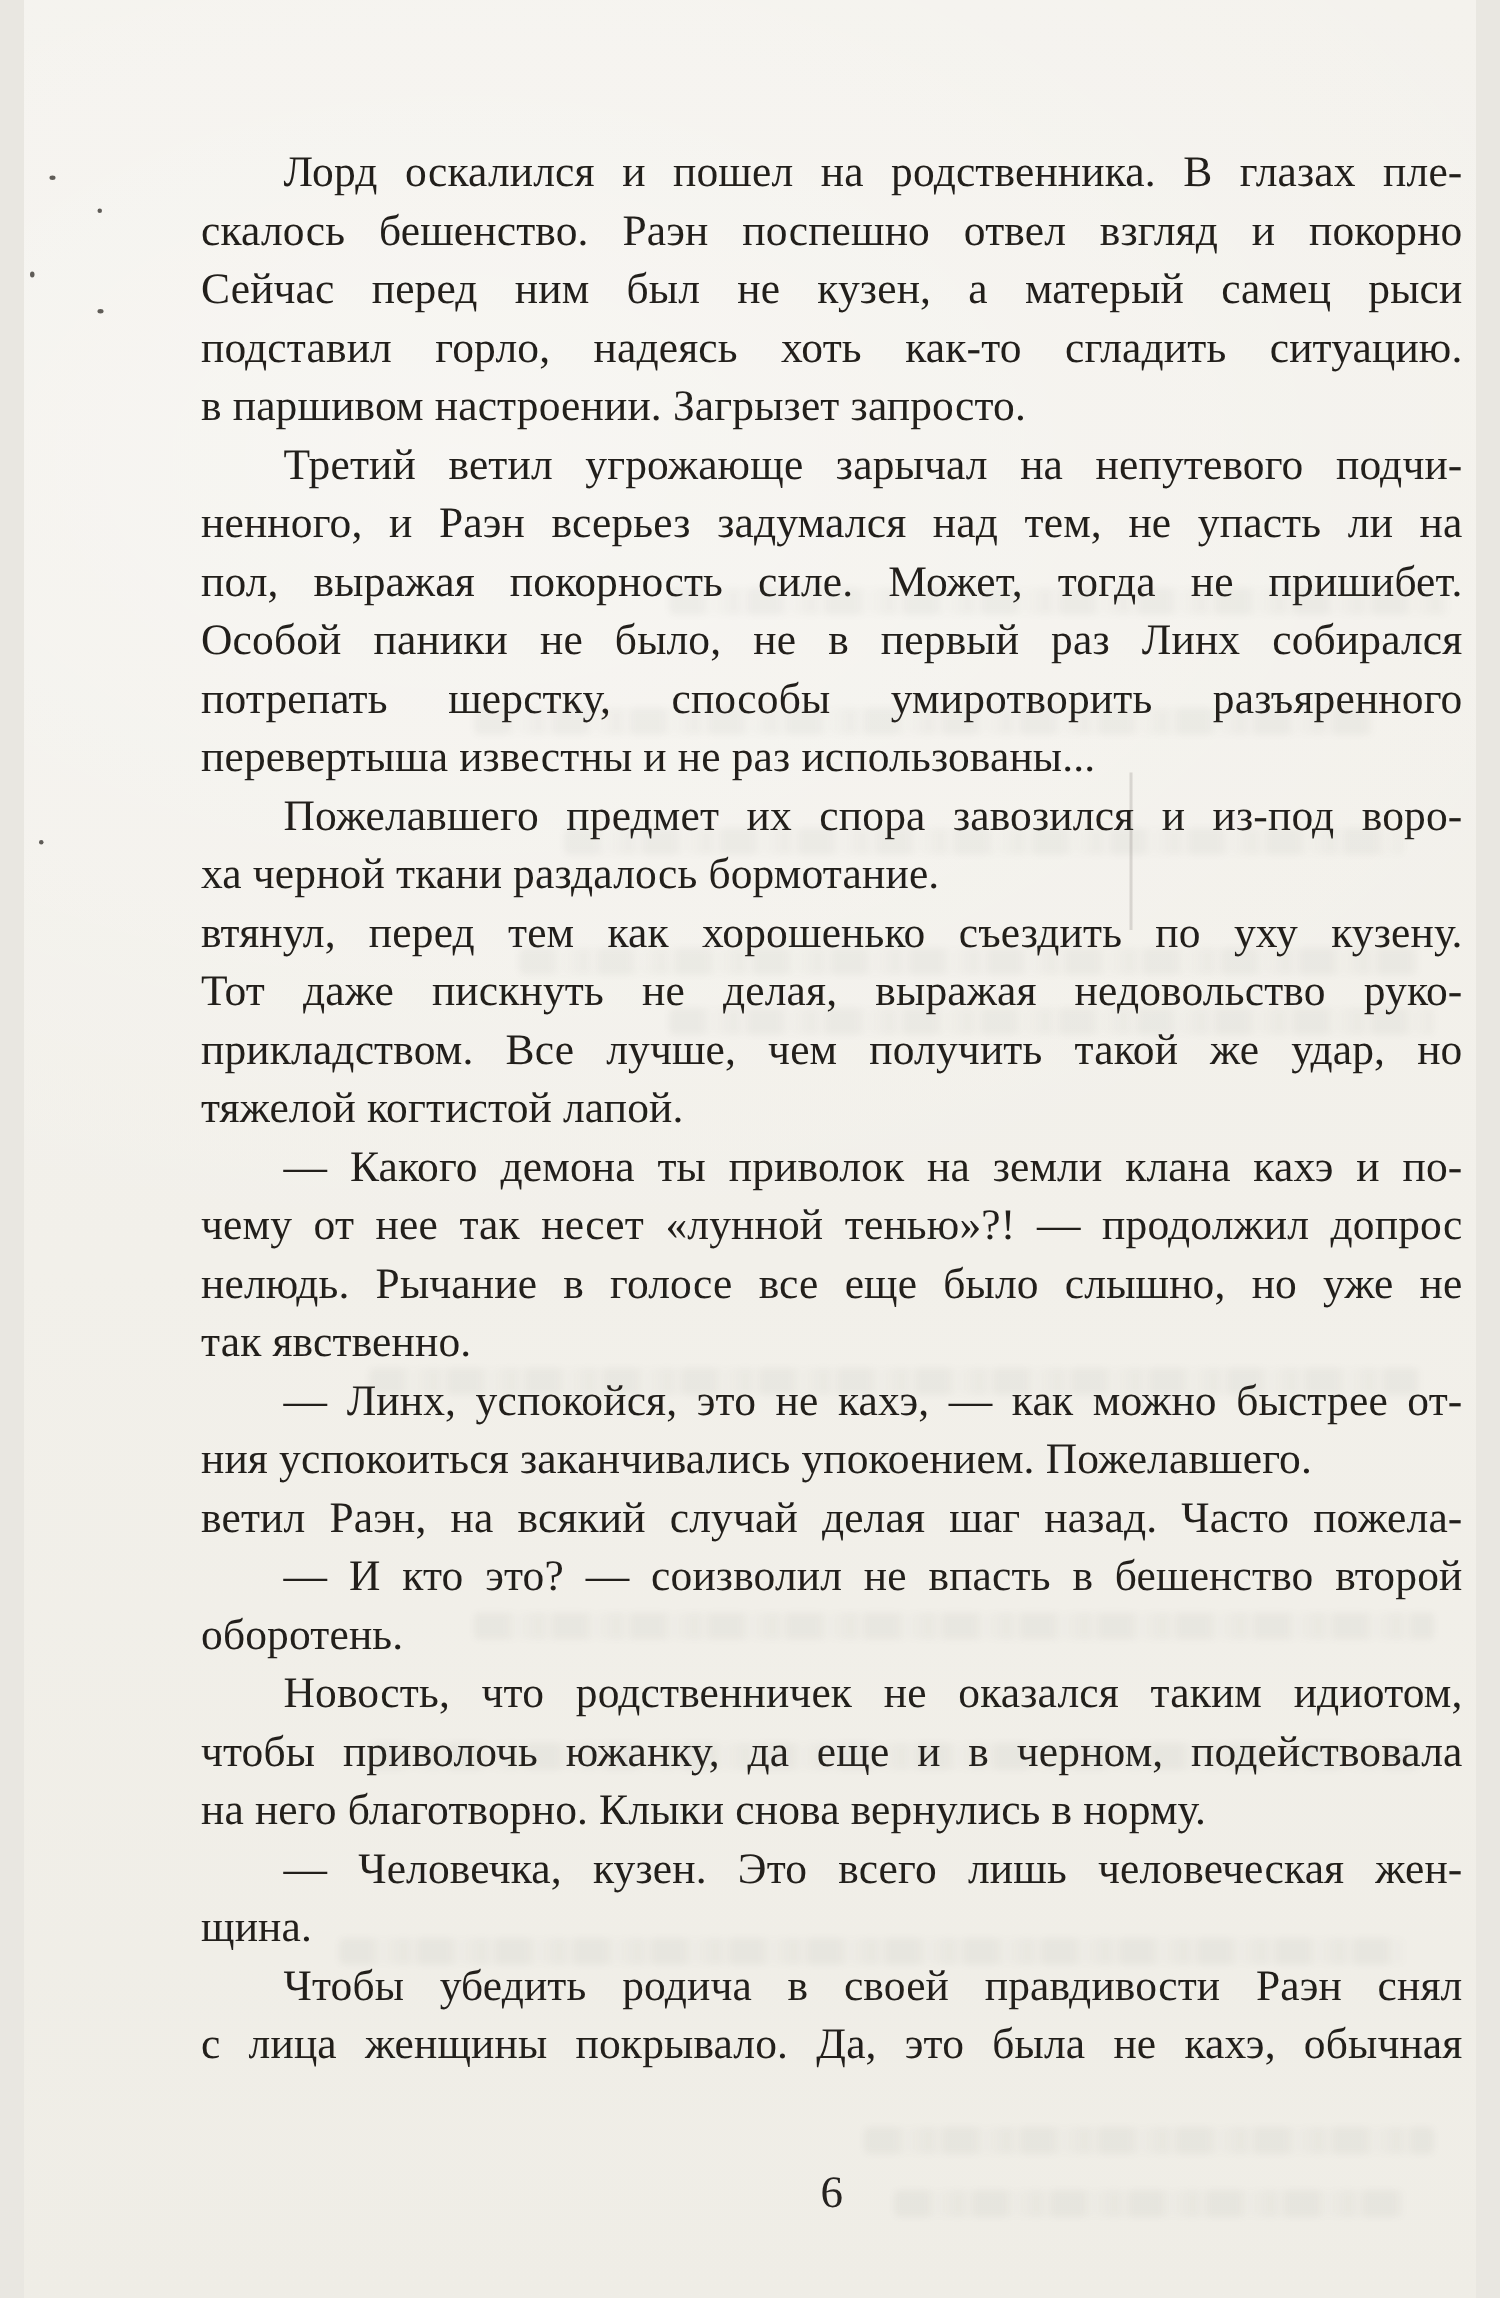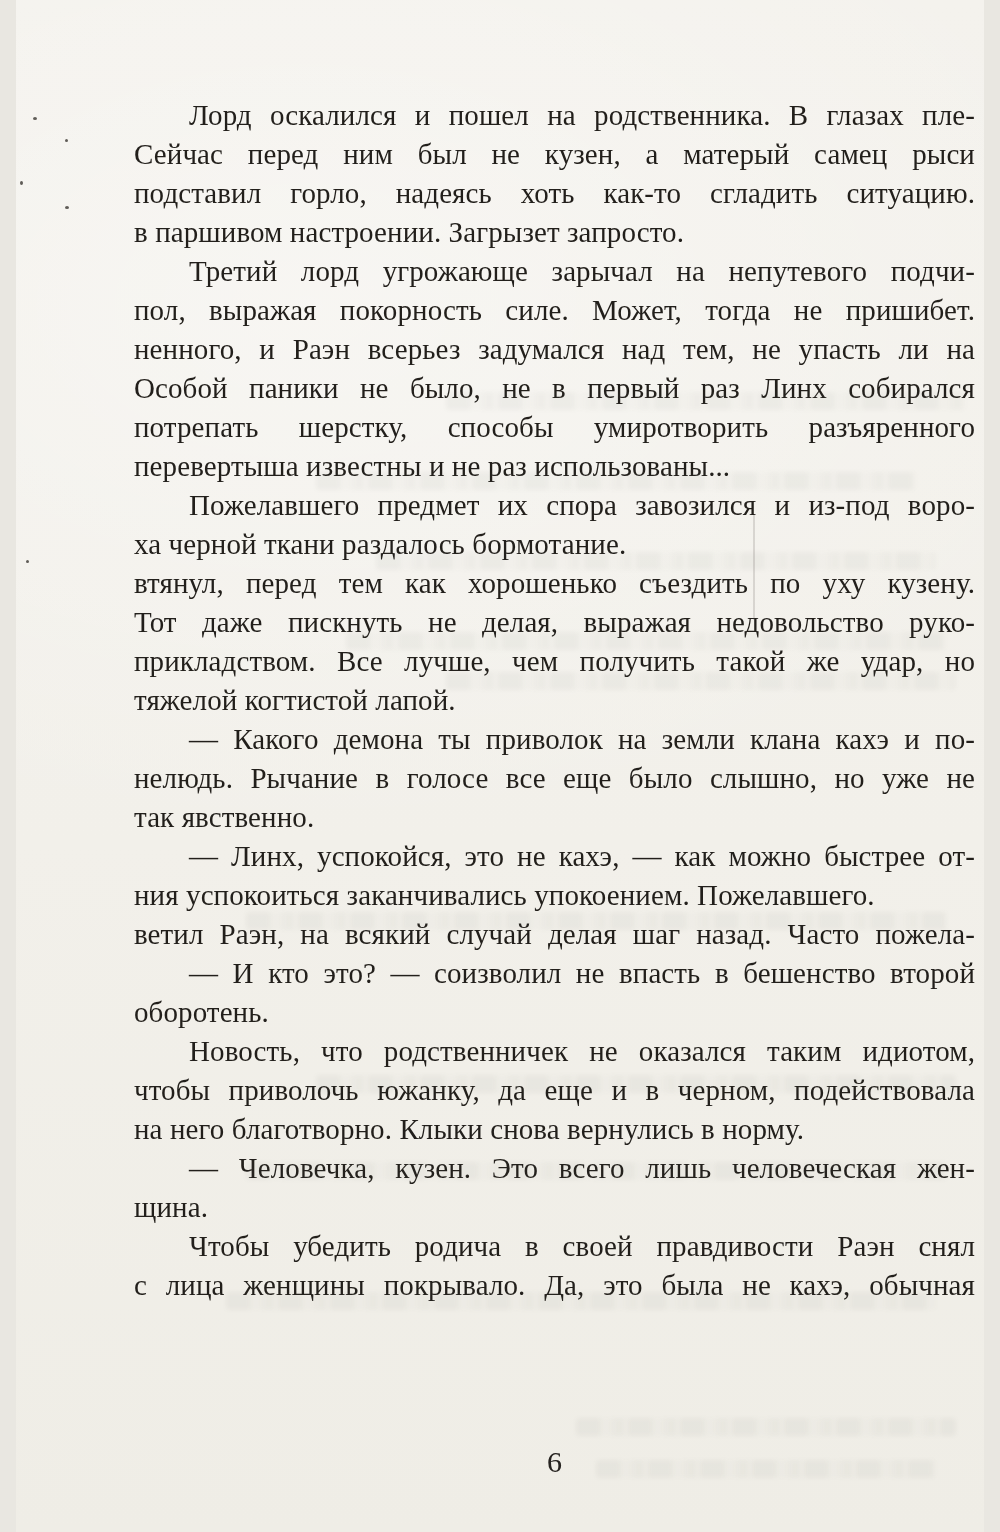--- a/index.html
+++ b/index.html
@@ -84,36 +84,38 @@
     border-radius: 3px;
   }
 </style>
 </head>
 <body>
 
 <div class="page" style="color: rgb(34, 31, 27);">
 
   <div class="text-block">
       <div class="line just indent">Лорд оскалился и пошел на родственника. В глазах пле-</div>
+      <div class="line just">скалось бешенство. Раэн поспешно отвел взгляд и покорно</div>
       <div class="line just">Сейчас перед ним был не кузен, а матерый самец рыси</div>
       <div class="line just">подставил горло, надеясь хоть как-то сгладить ситуацию.</div>
       <div class="line">в паршивом настроении. Загрызет запросто.</div>
-      <div class="line just indent">Третий лорд угрожающе зарычал на непутевого подчи-</div>
+      <div class="line just indent">Третий ветил угрожающе зарычал на непутевого подчи-</div>
+      <div class="line just">ненного, и Раэн всерьез задумался над тем, не упасть ли на</div>
       <div class="line just">пол, выражая покорность силе. Может, тогда не пришибет.</div>
-      <div class="line just">ненного, и Раэн всерьез задумался над тем, не упасть ли на</div>
       <div class="line just">Особой паники не было, не в первый раз Линх собирался</div>
       <div class="line just">потрепать шерстку, способы умиротворить разъяренного</div>
       <div class="line">перевертыша известны и не раз использованы...</div>
       <div class="line just indent">Пожелавшего предмет их спора завозился и из-под воро-</div>
       <div class="line">ха черной ткани раздалось бормотание.</div>
       <div class="line just">втянул, перед тем как хорошенько съездить по уху кузену.</div>
       <div class="line just">Тот даже пискнуть не делая, выражая недовольство руко-</div>
       <div class="line just">прикладством. Все лучше, чем получить такой же удар, но</div>
       <div class="line">тяжелой когтистой лапой.</div>
       <div class="line just indent">— Какого демона ты приволок на земли клана кахэ и по-</div>
+      <div class="line just">чему от нее так несет «лунной тенью»?! — продолжил допрос</div>
       <div class="line just">нелюдь. Рычание в голосе все еще было слышно, но уже не</div>
       <div class="line">так явственно.</div>
       <div class="line just indent">— Линх, успокойся, это не кахэ, — как можно быстрее от-</div>
       <div class="line">ния успокоиться заканчивались упокоением. Пожелавшего.</div>
       <div class="line just">ветил Раэн, на всякий случай делая шаг назад. Часто пожела-</div>
       <div class="line just indent">— И кто это? — соизволил не впасть в бешенство второй</div>
       <div class="line">оборотень.</div>
       <div class="line just indent">Новость, что родственничек не оказался таким идиотом,</div>
       <div class="line just">чтобы приволочь южанку, да еще и в черном, подействовала</div>
       <div class="line">на него благотворно. Клыки снова вернулись в норму.</div>

